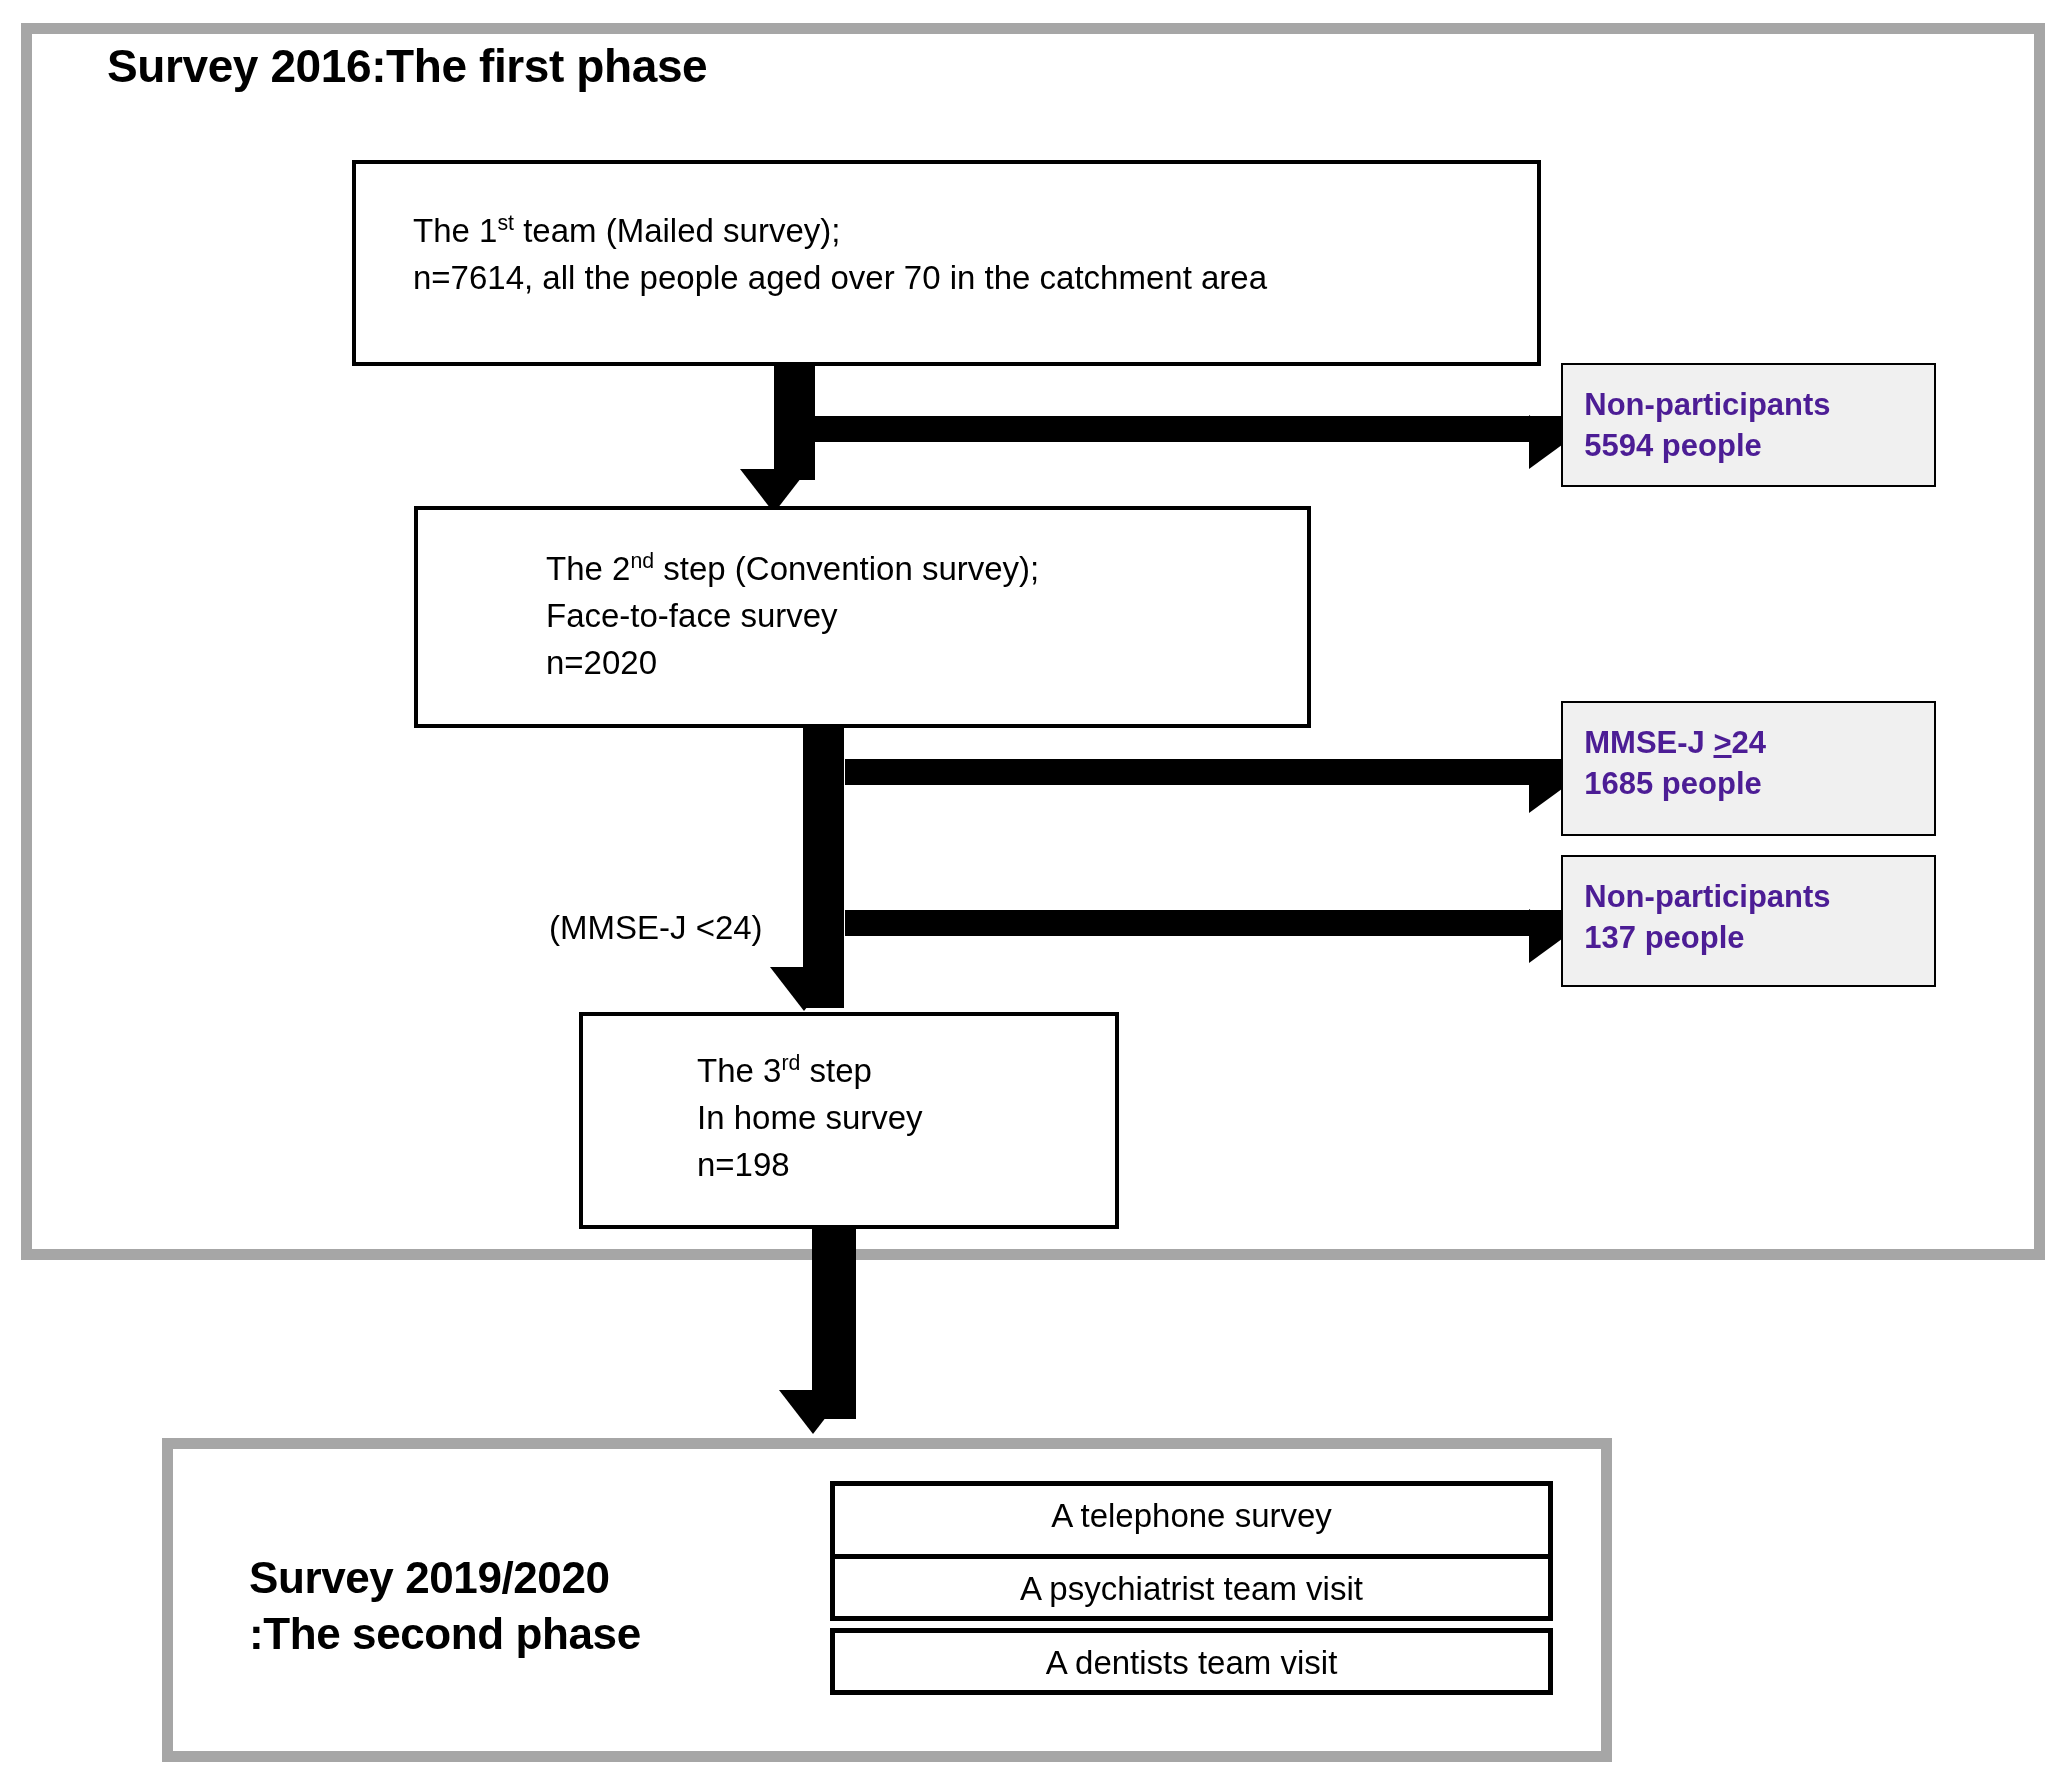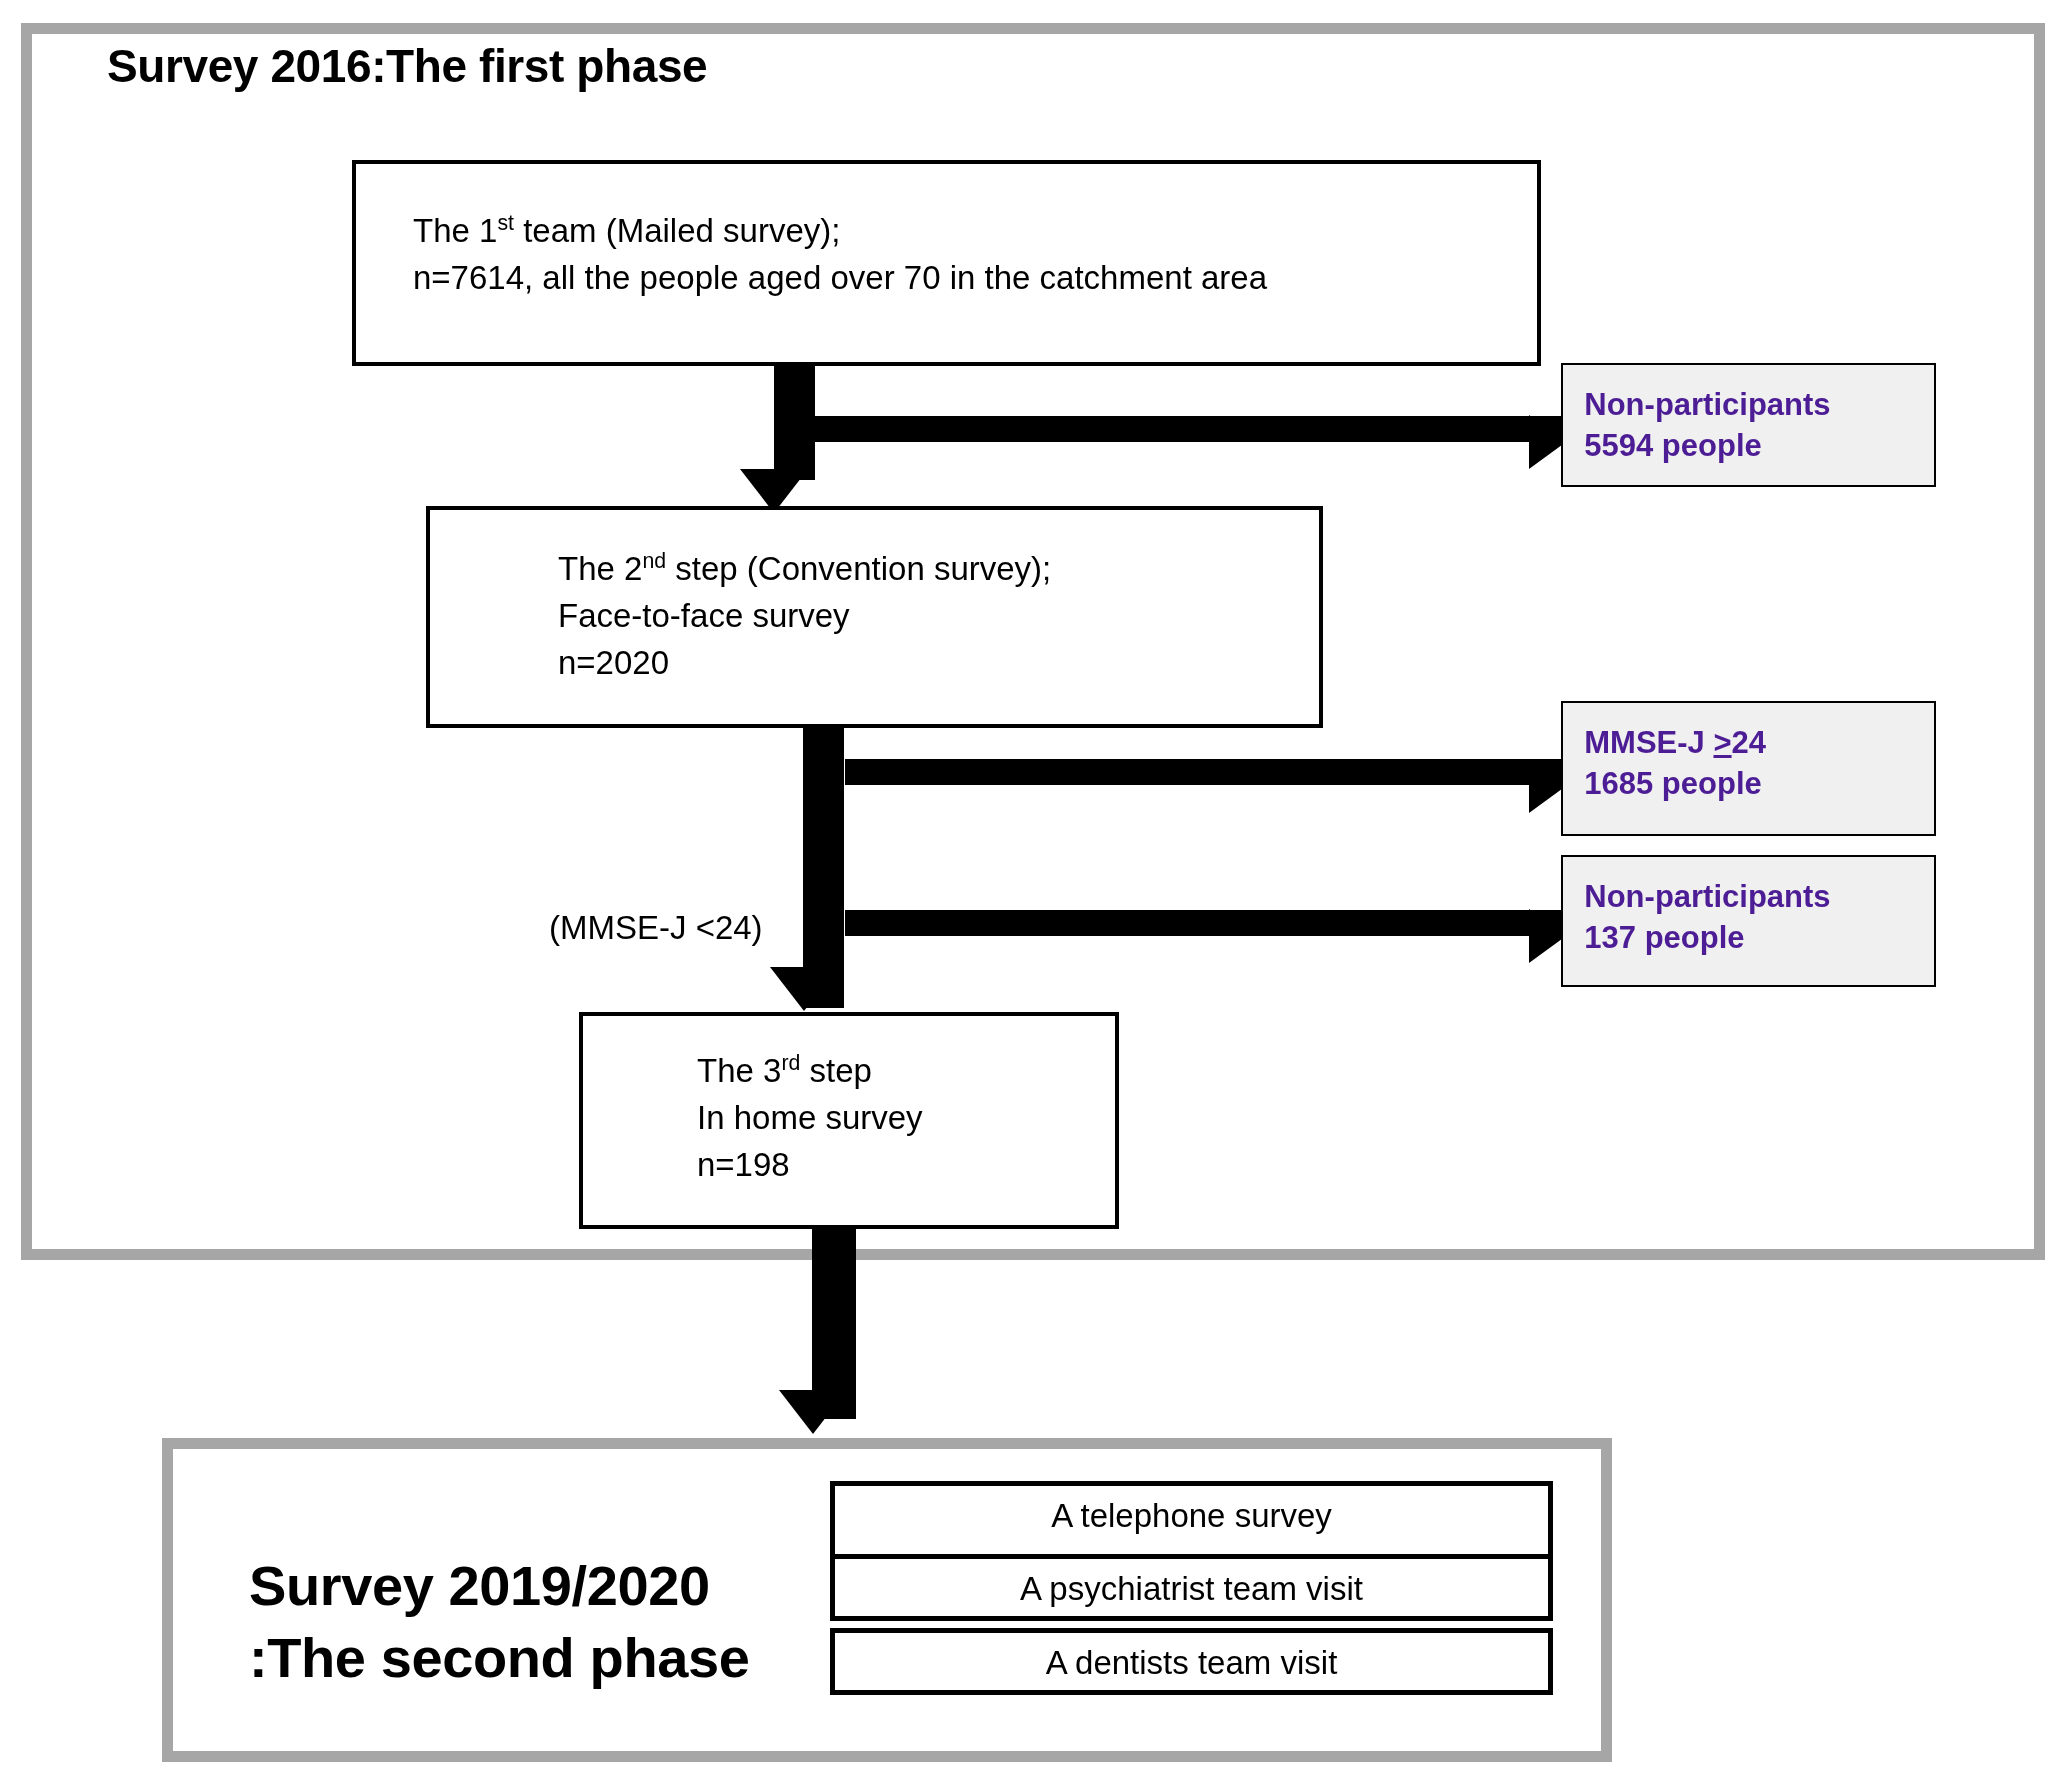--- a/index.html
+++ b/index.html
@@ -33,38 +33,38 @@
     position: absolute;
     font-weight: bold;
     color: #000000;
     white-space: pre;
     letter-spacing: -0.4px;
     margin-left: 36px;
   }
   #phase1-title { left: 71px; top: 39px;  font-size: 46px; }
   #phase2-title {
     left: 213px; top: 1550px;
-    font-size: 56px; line-height: 1.28;
+    font-size: 44px; line-height: 1.28;
     white-space: pre-line;
   }
 
   
   .step-box {
     position: absolute;
     background: #ffffff;
     border: 4.3px solid #000000;
     box-sizing: border-box;
     color: #000000;
     font-size: 33px;
     line-height: 1.42;
     white-space: pre-line;
     z-index: 5;
   }
   #step1-box { left: 352px; top: 160px;  width: 1189px; height: 206px; padding: 44px 0 0 57px; }
-  #step2-box { left: 426px; top: 506px;  width: 897px; height: 222px; padding: 36px 0 0 128px; }
+  #step2-box { left: 414px; top: 506px;  width: 897px; height: 222px; padding: 36px 0 0 128px; }
   #step3-box { left: 579px; top: 1012px; width: 540px;  height: 217px; padding: 32px 0 0 114px; }
 
   .sup { font-size: 21.3px; vertical-align: super; line-height: 0; }
 
   
   .excl-box {
     position: absolute;
     background: #f0f0f0;
     border: 2.8px solid #000000;
     box-sizing: border-box;

